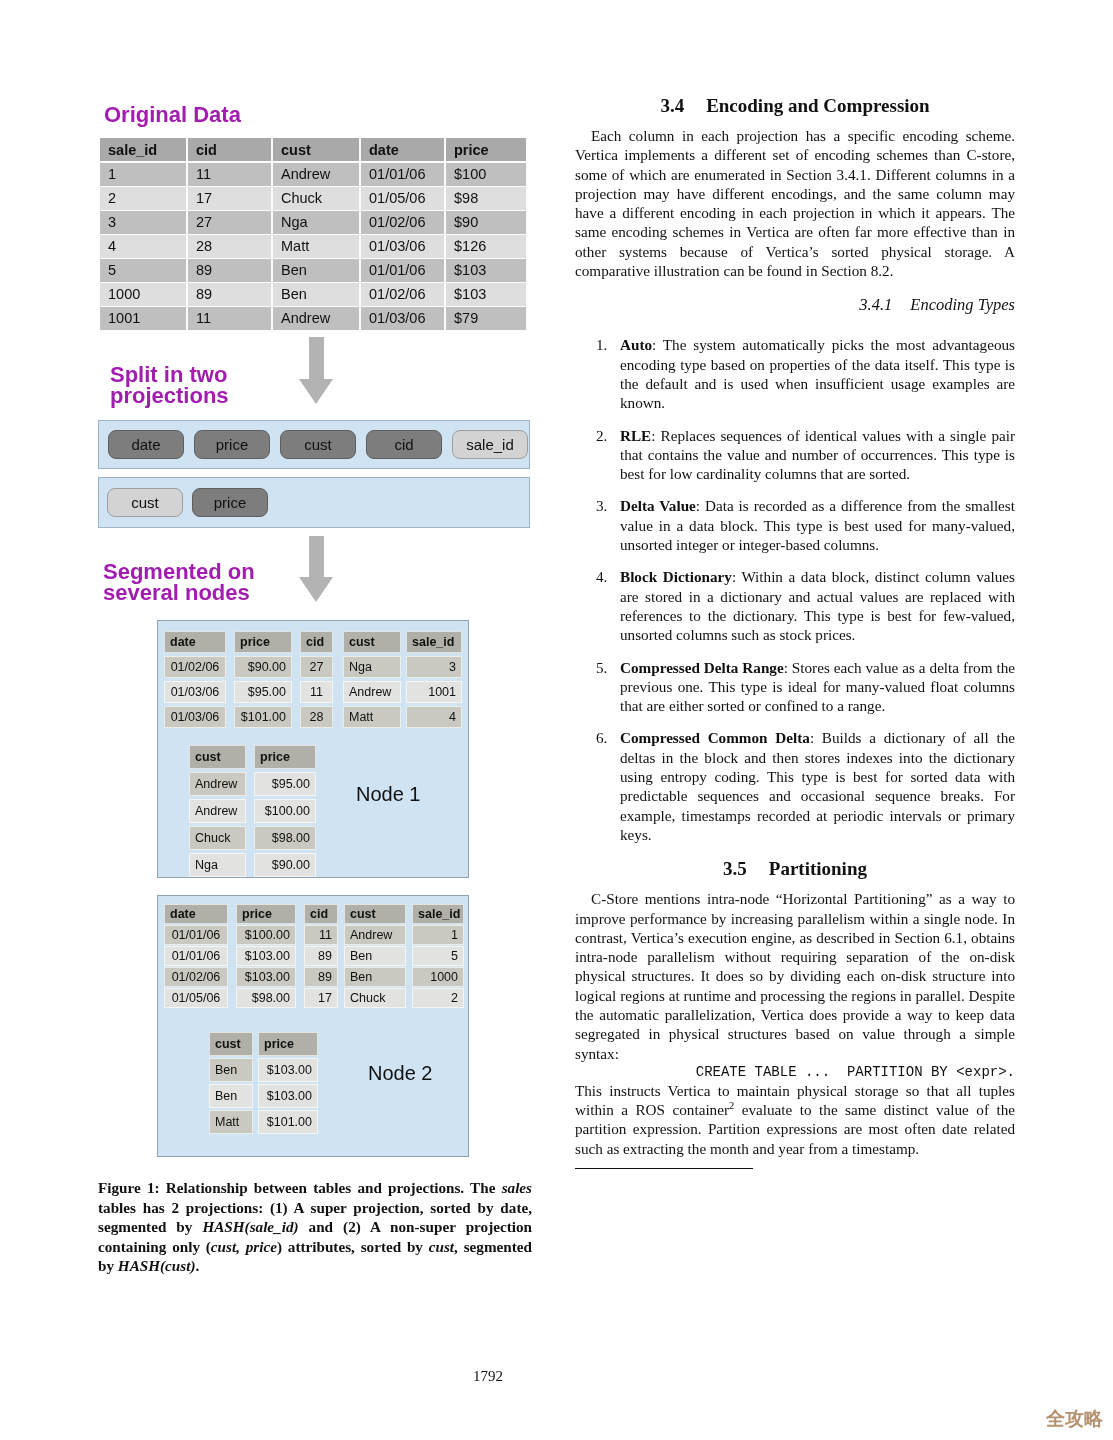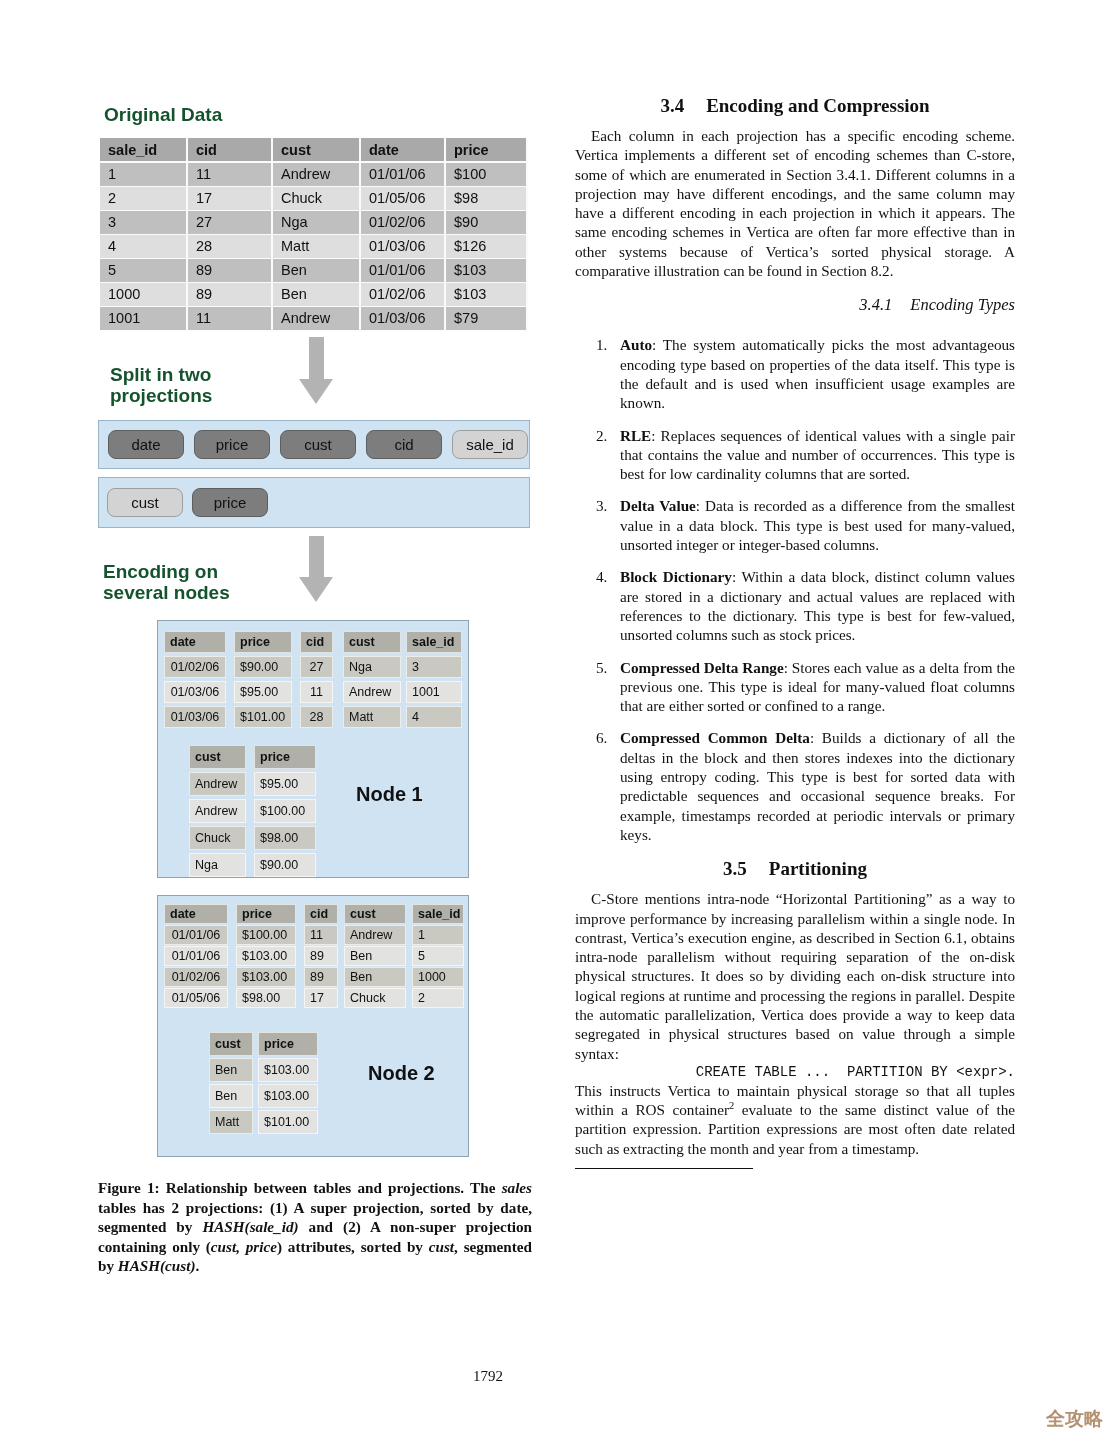--- a/index.html
+++ b/index.html
@@ -4,21 +4,21 @@
 <style>
   * { margin: 0; padding: 0; box-sizing: border-box; }
   body { background: #888; font-family: "Liberation Serif", serif; }
   .page {
     position: relative; width: 1113px; height: 1440px;
     background: #ffffff; overflow: hidden; color: #111;
     margin: 0 auto;
   }
 
   
-  .fig-label { position: absolute; font-family: "Liberation Sans", sans-serif; font-weight: bold; font-size: 19px; line-height: 21px; color: #14532d; }
+  .fig-label { position: absolute; font-family: "Liberation Sans", sans-serif; font-weight: bold; font-size: 22px; line-height: 21px; color: #a21caf; }
   .orig-label { left: 104px; top: 104px; }
   .split-label { left: 110px; top: 364px; }
   .seg-label { left: 103px; top: 561px; }
 
   .orig-table {
     position: absolute; left: 100px; top: 138px; width: 428px;
     display: grid; grid-template-columns: 88px 85px 88px 85px 82px;
     font-family: "Liberation Sans", sans-serif; font-size: 14.5px;
   }
   .orig-table .cell {
@@ -59,22 +59,22 @@
     padding: 0 5px; border: 1px solid rgba(255,255,255,0.65);
     white-space: nowrap; overflow: hidden;
   }
   .n1c .np-cell { height: 22px; line-height: 20px; margin-bottom: 3px; }
   .n2c .np-cell { height: 20px; line-height: 18px; margin-bottom: 1px; }
   .nsub1 .np-cell { height: 24px; line-height: 22px; margin-bottom: 3px; }
   .nsub2 .np-cell { height: 24px; line-height: 22px; margin-bottom: 2px; }
   .np-cell.h { background: #b0b0a8; font-weight: bold; }
   .np-cell.d { background: #c9c9c1; }
   .np-cell.l { background: #e2e2e0; }
-  .ta-c { text-align: center; } .ta-r { text-align: left; } .ta-l { text-align: left; }
-  .node-label { position: absolute; font-family: "Liberation Sans", sans-serif; font-weight: bold; font-size: 20px; color: #111; }
+  .ta-c { text-align: center; } .ta-r { text-align: right; } .ta-l { text-align: left; }
+  .node-label { position: absolute; font-family: "Liberation Sans", sans-serif; font-weight: normal; font-size: 20px; color: #111; }
 
   .caption {
     position: absolute; left: 98px; top: 1178px; width: 434px;
     font-weight: bold; font-size: 15.2px; line-height: 19.6px;
     text-align: justify; color: #111;
   }
   .caption i { font-style: italic; }
 
   
   .right-col { position: absolute; left: 575px; top: 94px; width: 440px; font-size: 15.2px; line-height: 19.3px; text-align: justify; }
@@ -175,21 +175,21 @@
     <span class="pill light">cust</span>
     <span class="pill dark">price</span>
   </div>
 
   <div class="arrow arrow2">
       <div class="shaft"></div>
       <div class="head"></div>
     </div>
 
   <div class="fig-label seg-label">
-    <span>Encoding on</span><br>
+    <span>Segmented on</span><br>
     <span>several nodes</span>
   </div>
 
   <div class="node-panel node1">
     <div class="np-col n1c" style="left:6px; top:10px; width:62px;">
       <div class="np-cell h ta-l">date</div>
       <div class="np-cell d ta-c">01/02/06</div>
       <div class="np-cell l ta-c">01/03/06</div>
       <div class="np-cell d ta-c">01/03/06</div>
     </div>

